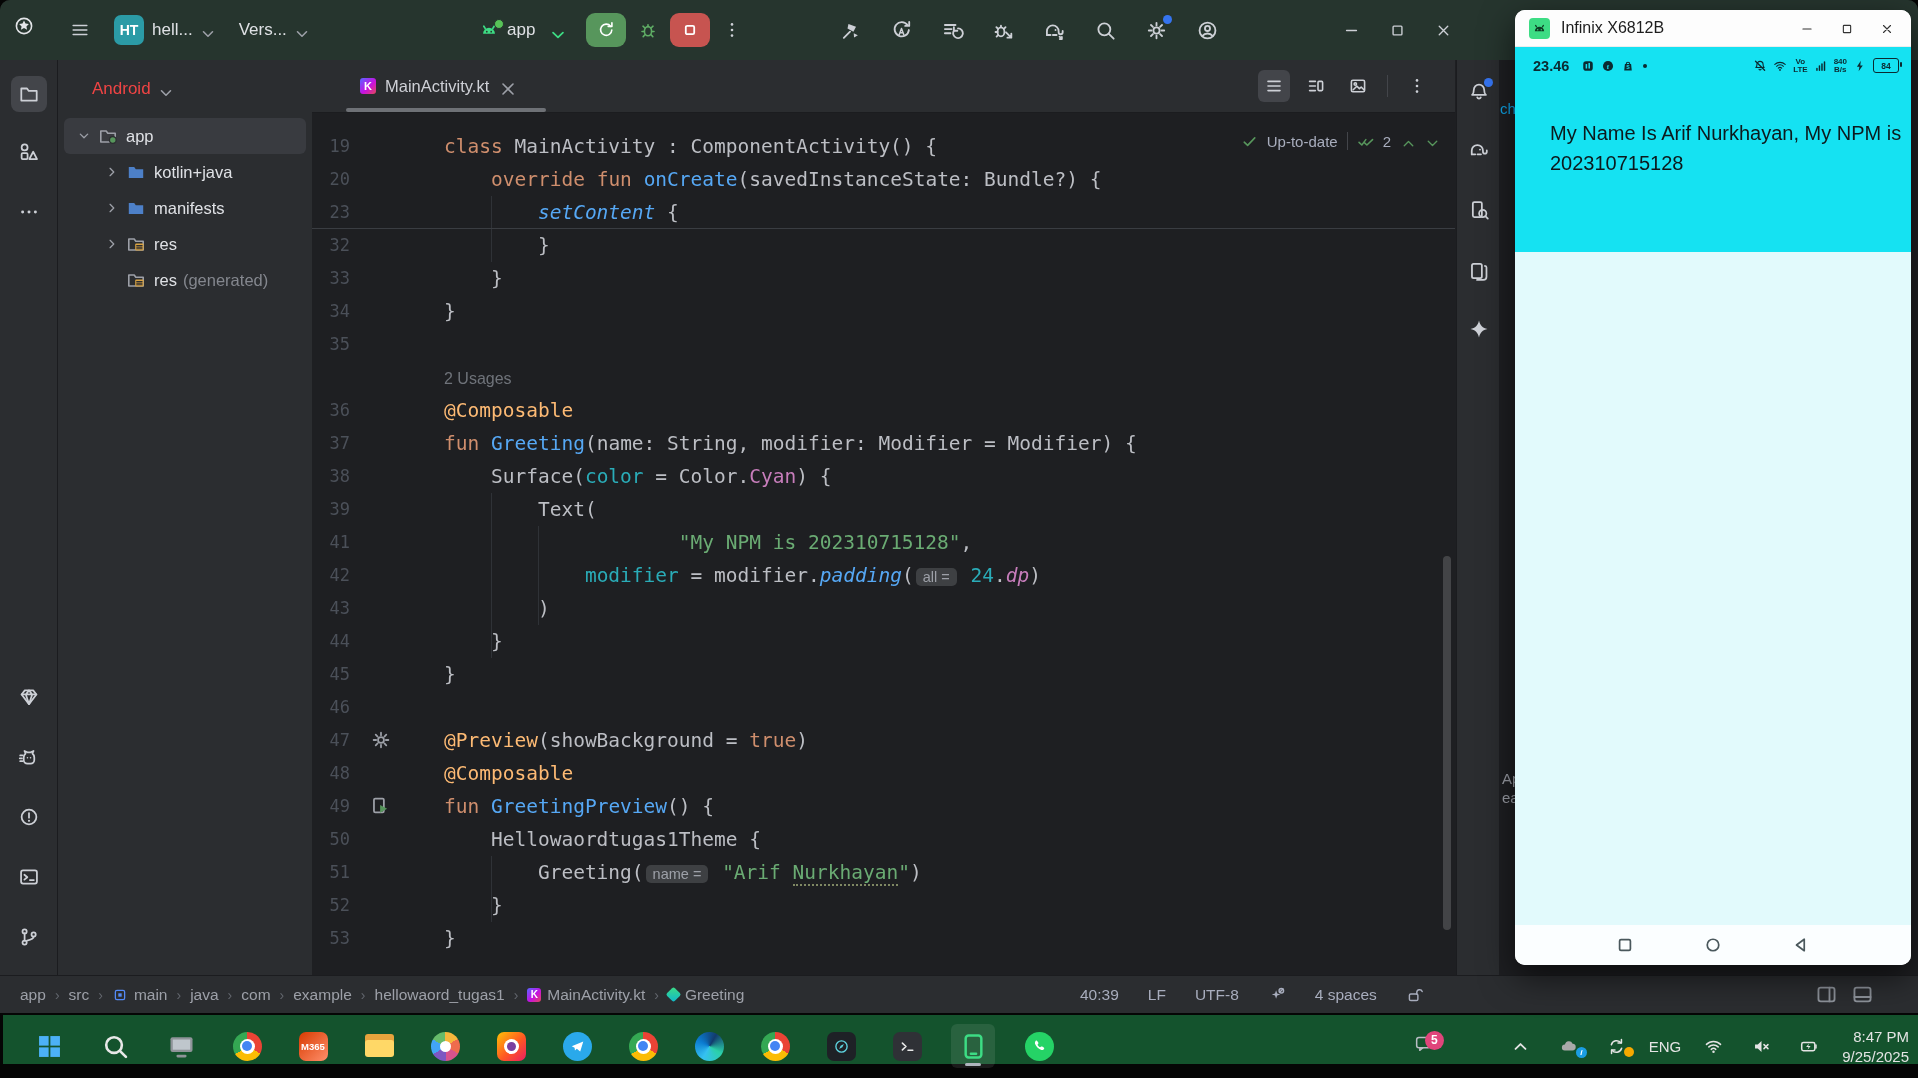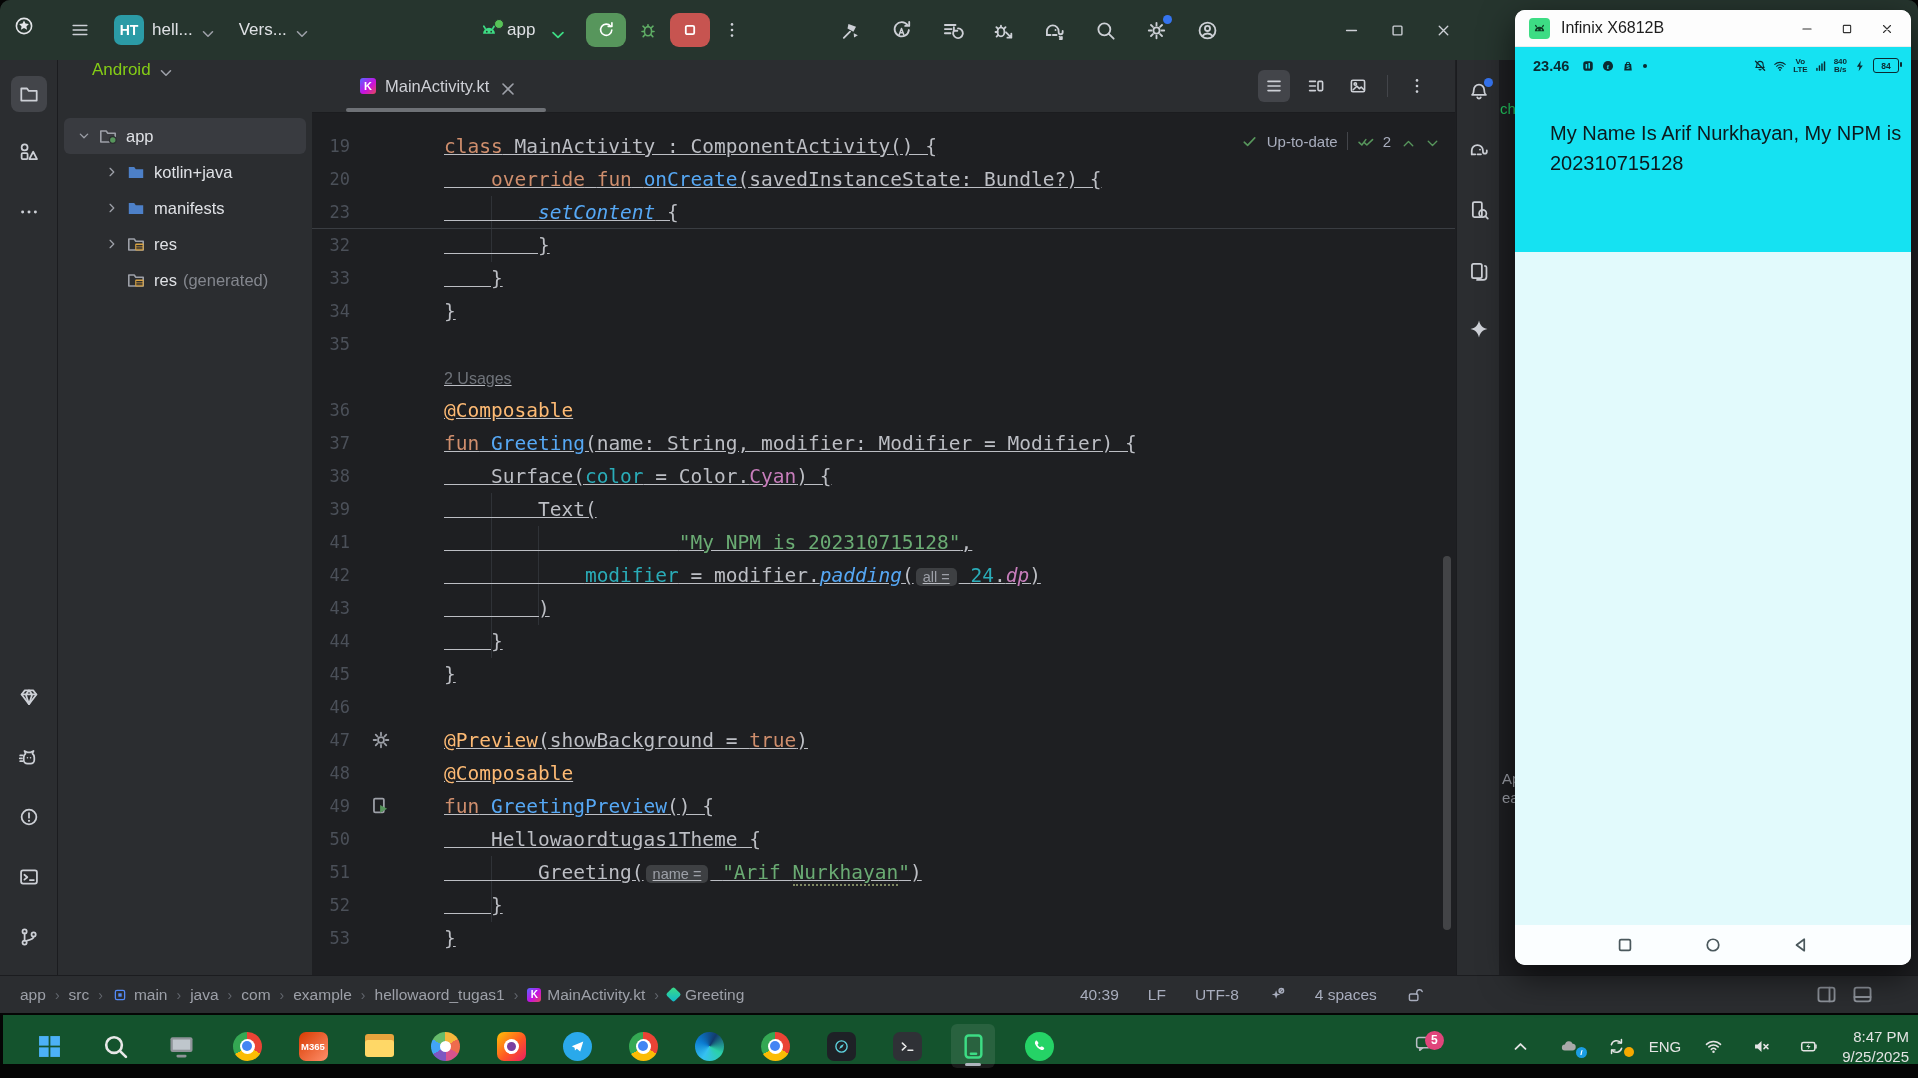--- a/index.html
+++ b/index.html
@@ -36,21 +36,21 @@
   .win-btn .ic{width:17px;height:17px;}
 
   
   #stripe-left{position:absolute;left:0;top:60px;width:57px;height:915px;background:#2B2D30;border-right:1px solid #1B1C1F;}
   .st-btn{position:absolute;left:11px;width:36px;height:36px;border:none;background:none;border-radius:8px;color:#CDD0D6;cursor:pointer;display:flex;align-items:center;justify-content:center;}
   .st-btn .ic{width:22px;height:22px;}
   .st-btn.on{background:#43454A;}
 
   
   #project-panel{position:absolute;left:58px;top:60px;width:254px;height:915px;background:#2B2D30;border-right:1px solid #1B1C1F;overflow:hidden;}
-  #pp-header{display:flex;align-items:flex-start;height:58px;padding-left:34px;color:#84cc16;font-size:17px;}
+  #pp-header{display:flex;align-items:center;height:58px;padding-left:34px;color:#ef4444;font-size:17px;}
   .trow{display:flex;align-items:center;height:36px;color:#DFE1E5;font-size:16.5px;cursor:pointer;border-radius:6px;margin:0 6px;}
   .trow.sel{background:#393B40;}
   .tchev{width:16px;height:16px;color:#9DA0A8;margin-right:6px;flex:none;}
   .tchev.none{visibility:hidden;}
   .t-ic{width:20px;height:20px;margin-right:8px;flex:none;}
   .t-suffix{color:#84878E;margin-left:6px;}
 
   
   #editor{position:absolute;left:312px;top:60px;width:1143px;height:915px;background:#1E1F22;}
   #tabbar{position:absolute;left:0;top:0;width:100%;height:52px;background:#2B2D30;border-bottom:1px solid #1B1C1F;}
@@ -66,21 +66,21 @@
   #tab-right .sep{width:1px;height:22px;background:#43454A;margin:0 3px;}
 
   #code-area{position:absolute;left:0;top:52px;width:100%;height:884px;overflow:hidden;}
   #code-rows{position:absolute;left:0;top:18px;width:100%;}
   .crow{position:relative;height:33px;white-space:pre;}
   .crow.cur{background:#292D33;border-top:1px solid #3A3F47;border-bottom:1px solid #3A3F47;height:31px;}
   .lnum{position:absolute;left:0;width:38px;text-align:right;color:#4B5059;
     font-family:"DejaVu Sans Mono","Liberation Mono",monospace;font-size:17px;line-height:33px;}
   .cur .lnum{color:#A8ADBD;line-height:31px;}
   .ctext{position:absolute;left:132px;top:0;font-family:"DejaVu Sans Mono","Liberation Mono",monospace;
-    font-size:19.5px;line-height:33px;color:#BCBEC4;text-decoration:underline;}
+    font-size:19.5px;line-height:33px;color:#BCBEC4;}
   .cur .ctext{line-height:31px;}
   .gut{position:absolute;top:5px;}
   .g-bulb{left:148px;} .g-gear{left:58px;} .g-run{left:58px;}
   .gut .ic{width:22px;height:22px;color:#9DA0A8;}
   .fold-sep{height:1px;margin-top:-1px;background:#3A3D42;position:relative;z-index:2;}
   .c-kw{color:#CF8E6D;} .c-fn{color:#56A8F5;} .c-fni{color:#56A8F5;font-style:italic;}
   .c-str{color:#6AAB73;} .c-stru{color:#6AAB73;border-bottom:2px dotted #7F8863;}
   .c-na{color:#2AACB8;} .c-num{color:#2AACB8;} .c-prop{color:#C77DBB;} .c-propi{color:#C77DBB;font-style:italic;}
   .c-ann{color:#fdba74;} .c-tpl{color:#CF8E6D;} .c-d{color:#BCBEC4;}
   .chip{background:#3E4043;color:#9DA0A8;border-radius:5px;padding:1px 7px;margin:0 2px;
@@ -107,21 +107,21 @@
   .crumb{display:flex;align-items:center;gap:6px;cursor:pointer;}
   .crumb-sep{color:#62666D;font-size:14px;}
   .src-ic{width:16px;height:16px;}
   .compose-badge{width:11px;height:11px;transform:rotate(45deg);border-radius:2px;background:linear-gradient(135deg,#3DDC84,#0FB8CC);display:inline-block;}
   #status-right{position:absolute;left:1080px;top:0;height:37px;display:flex;align-items:center;gap:29px;color:#A8ADBD;font-size:15.5px;}
   #status-right .ic{width:18px;height:18px;color:#A8ADBD;}
   #status-corner{position:absolute;left:1815px;top:0;height:37px;display:flex;align-items:center;gap:13px;color:#8E939B;}
   #status-corner .ic{width:23px;height:23px;}
 
   .fragment{position:absolute;color:#9DA0A8;font-size:15px;z-index:1;}
-  #frag-0{left:1500px;top:100px;color:#22c55e;}
+  #frag-0{left:1500px;top:100px;color:#0ea5e9;}
   #frag-1{left:1502px;top:770px;} #frag-2{left:1502px;top:789px;}
 
   
   #device{position:absolute;left:1515px;top:10px;width:396px;height:955px;background:#fff;border-radius:10px;
     box-shadow:0 12px 34px rgba(0,0,0,.6);z-index:5;}
   #d-title{height:36px;display:flex;align-items:center;padding:0 4px 0 14px;background:#FDFDFD;border-radius:10px 10px 0 0;border-bottom:1px solid #ECECEC;}
   #d-appicon{width:21px;height:21px;border-radius:4px;background:#3DDC84;display:flex;align-items:center;justify-content:center;color:#0E3B24;}
   #d-appicon .ic{width:15px;height:15px;}
   #d-title .lbl{margin-left:11px;font-size:16px;color:#1D1D1D;flex:1;}
   .d-win-btn{width:40px;height:30px;border:none;background:none;color:#333;display:flex;align-items:center;justify-content:center;cursor:pointer;}

